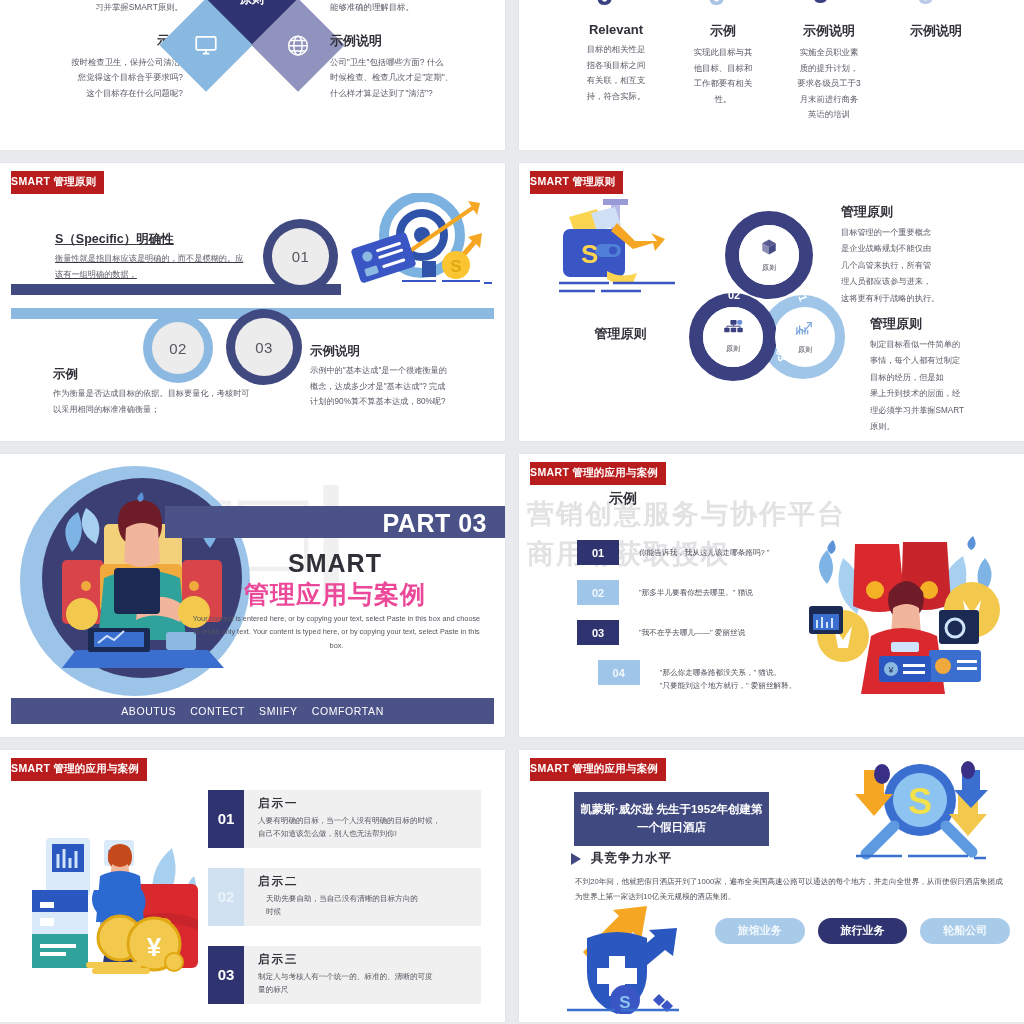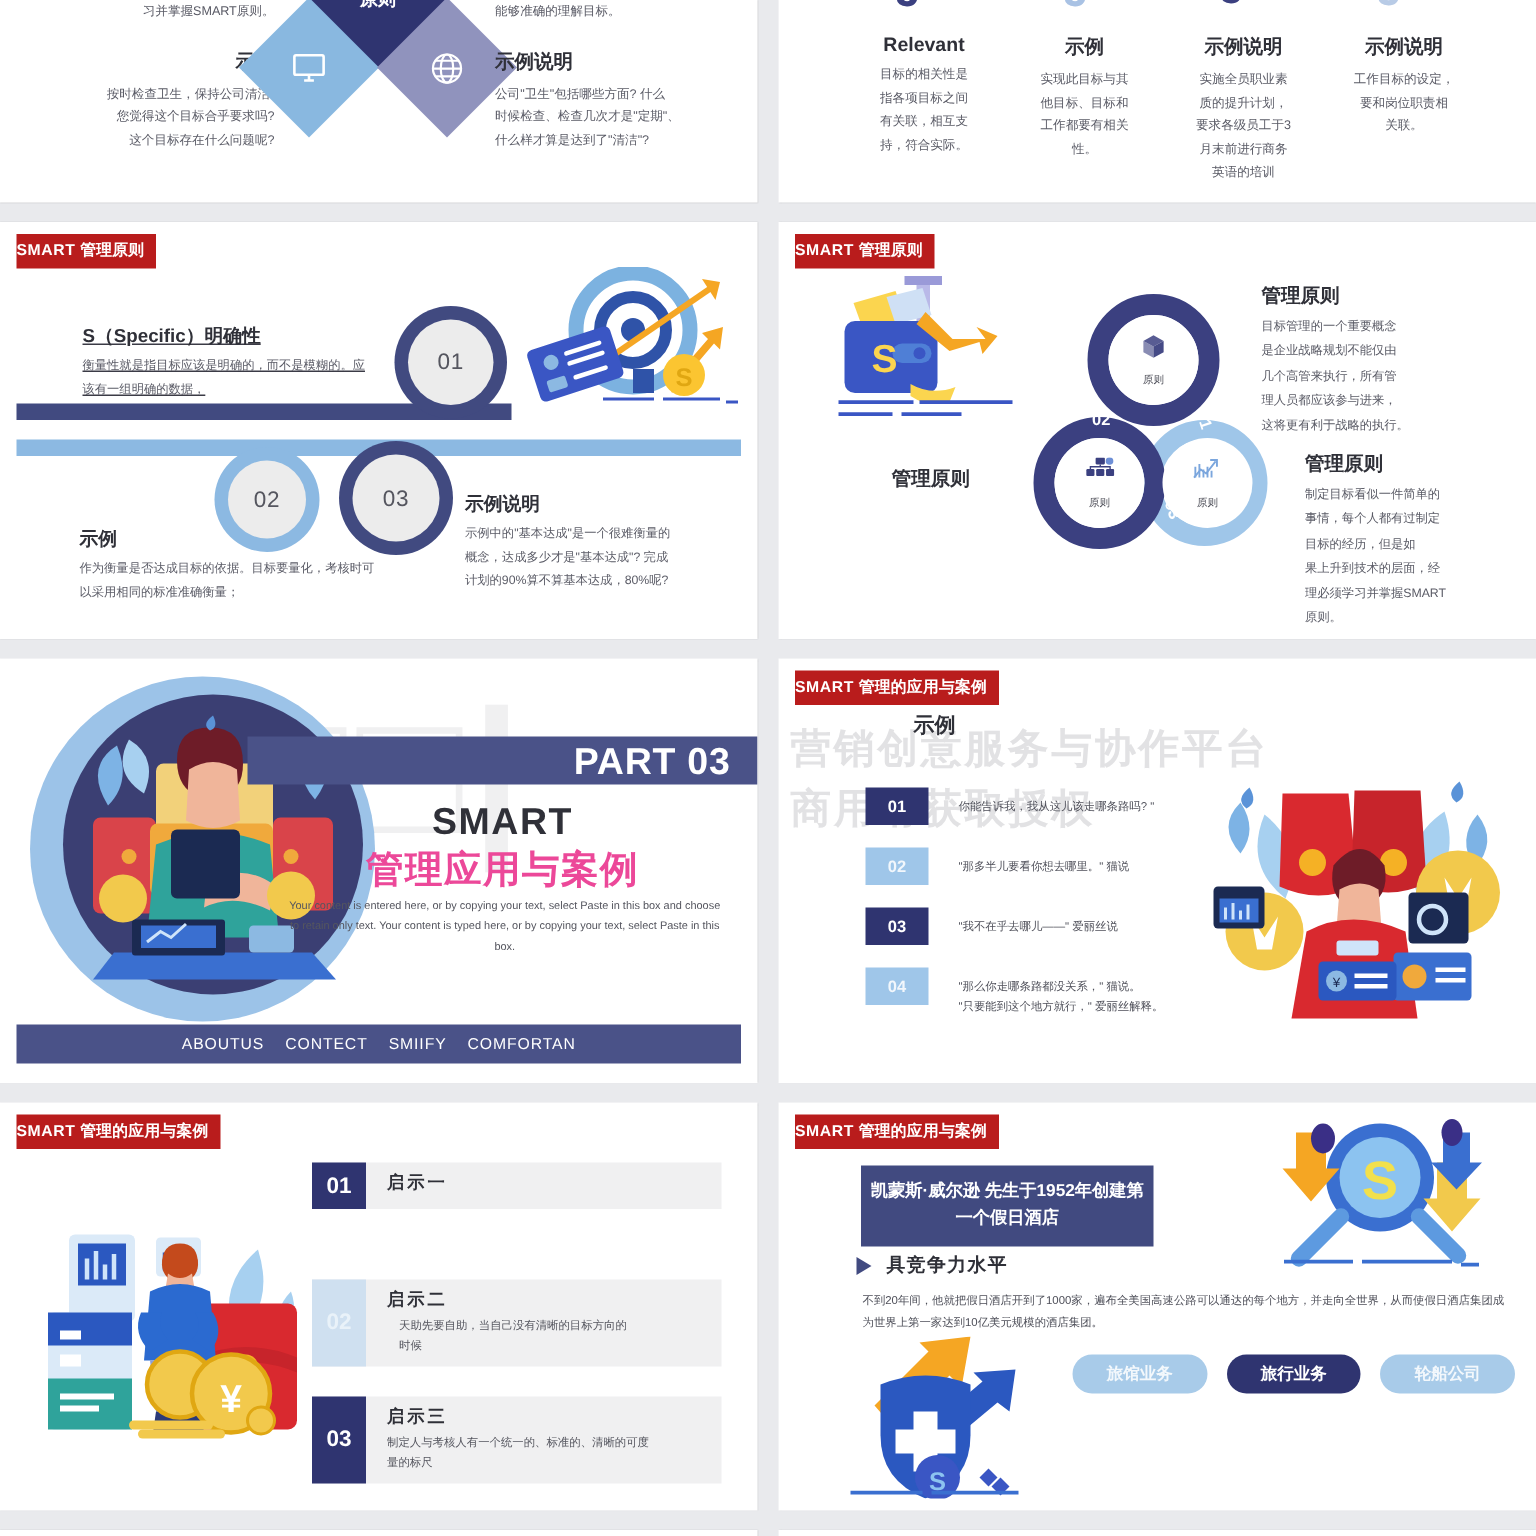--- a/index.html
+++ b/index.html
@@ -15,21 +15,21 @@
     column-gap:14px;
     row-gap:13px;
     padding:0 0 0 0;
   }
   .slide {
     background:#fff;
     position:relative;
     overflow:hidden;
     box-shadow:0 0 1px rgba(0,0,0,.12);
   }
-  .h1 { height:135px; }
+  .h1 { height:150px; }
   .h2 { height:278px; }
   .h3 { height:283px; }
   .h4 { height:272px; }
   .h5 { height:28px; }
 
   
   .badge {
     position:absolute; left:11px; top:8px;
     background:#b91c1c; color:#fff;
     font-weight:bold; font-size:10.5px;
@@ -250,23 +250,20 @@
     <div class="tc-col ta-c" style="left:263px;top:22px;width:94px;">
       <div class="tc-title">示例说明</div>
       <div class="tc-body" style="white-space:pre-line;">实施全员职业素
 质的提升计划，
 要求各级员工于3
 月末前进行商务
 英语的培训</div>
     </div>
     <div class="tc-col ta-c" style="left:370px;top:22px;width:94px;">
       <div class="tc-title">示例说明</div>
-      <div class="tc-body" style="white-space:pre-line;">工作目标的设定，
-要和岗位职责相
-关联。</div>
     </div>
   </div>
 
   <div class="slide h2">
     <div class="badge">
       <span class="en">SMART</span>
       <span>管理原则</span>
     </div>
 
     <div class="bar-dark" style="left:11px;top:121px;width:330px;height:11px;"></div>
@@ -477,21 +474,21 @@
       <div class="numtxt" style="white-space:pre-line;">你能告诉我，我从这儿该走哪条路吗? "</div>
     </div>
     <div class="numrow" style="left:58px;top:126px;width:230px;">
       <div class="numbox lite">02</div>
       <div class="numtxt" style="white-space:pre-line;">"那多半儿要看你想去哪里。" 猫说</div>
     </div>
     <div class="numrow" style="left:58px;top:166px;width:230px;">
       <div class="numbox dark">03</div>
       <div class="numtxt" style="white-space:pre-line;">"我不在乎去哪儿——" 爱丽丝说</div>
     </div>
-    <div class="numrow" style="left:58px;top:206px;width:240px;">
+    <div class="numrow" style="left:58px;top:206px;width:240px;justify-content:center;">
       <div class="numbox lite">04</div>
       <div class="numtxt" style="white-space:pre-line;">"那么你走哪条路都没关系，" 猫说。
 "只要能到这个地方就行，" 爱丽丝解释。</div>
     </div>
 
     <div class="ill" style="left:278px;top:70px;width:205px;height:175px;">
       <svg width="205" height="175" viewBox="0 0 205 175">
         <path d="M30 60 q-16 -18 0 -34 q12 18 0 34z" fill="#7db3e5"></path>
         <path d="M186 70 q16 -18 2 -36 q-14 16 -2 36z" fill="#7db3e5"></path>
         <path d="M60 90 q-28 -22 -14 -56 q28 22 14 56z" fill="#a7d0f0"></path>
@@ -567,20 +564,22 @@
         <circle cx="152" cy="134" r="9" fill="#f2c94c" stroke="#e0a712" stroke-width="2"></circle>
         <rect x="64" y="134" width="56" height="6" rx="3" fill="#f2c94c"></rect>
         <rect x="70" y="140" width="58" height="6" rx="3" fill="#f2c94c"></rect>
       </svg>
     </div>
 
     <div class="qrow" style="top:40px;">
       <div class="qnum">01</div>
       <div class="qbody">
         <div class="qt">启示一</div>
+        <div class="qd" style="white-space:pre-line;">人要有明确的目标，当一个人没有明确的目标的时候，
+自己不知道该怎么做，别人也无法帮到你!</div>
       </div>
     </div>
 
     <div class="qrow" style="top:118px;">
       <div class="qnum pale">02</div>
       <div class="qbody">
         <div class="qt">启示二</div>
         <div class="qd" style="white-space:pre-line;padding-left:8px;">天助先要自助，当自己没有清晰的目标方向的
 时候</div>
       </div>

